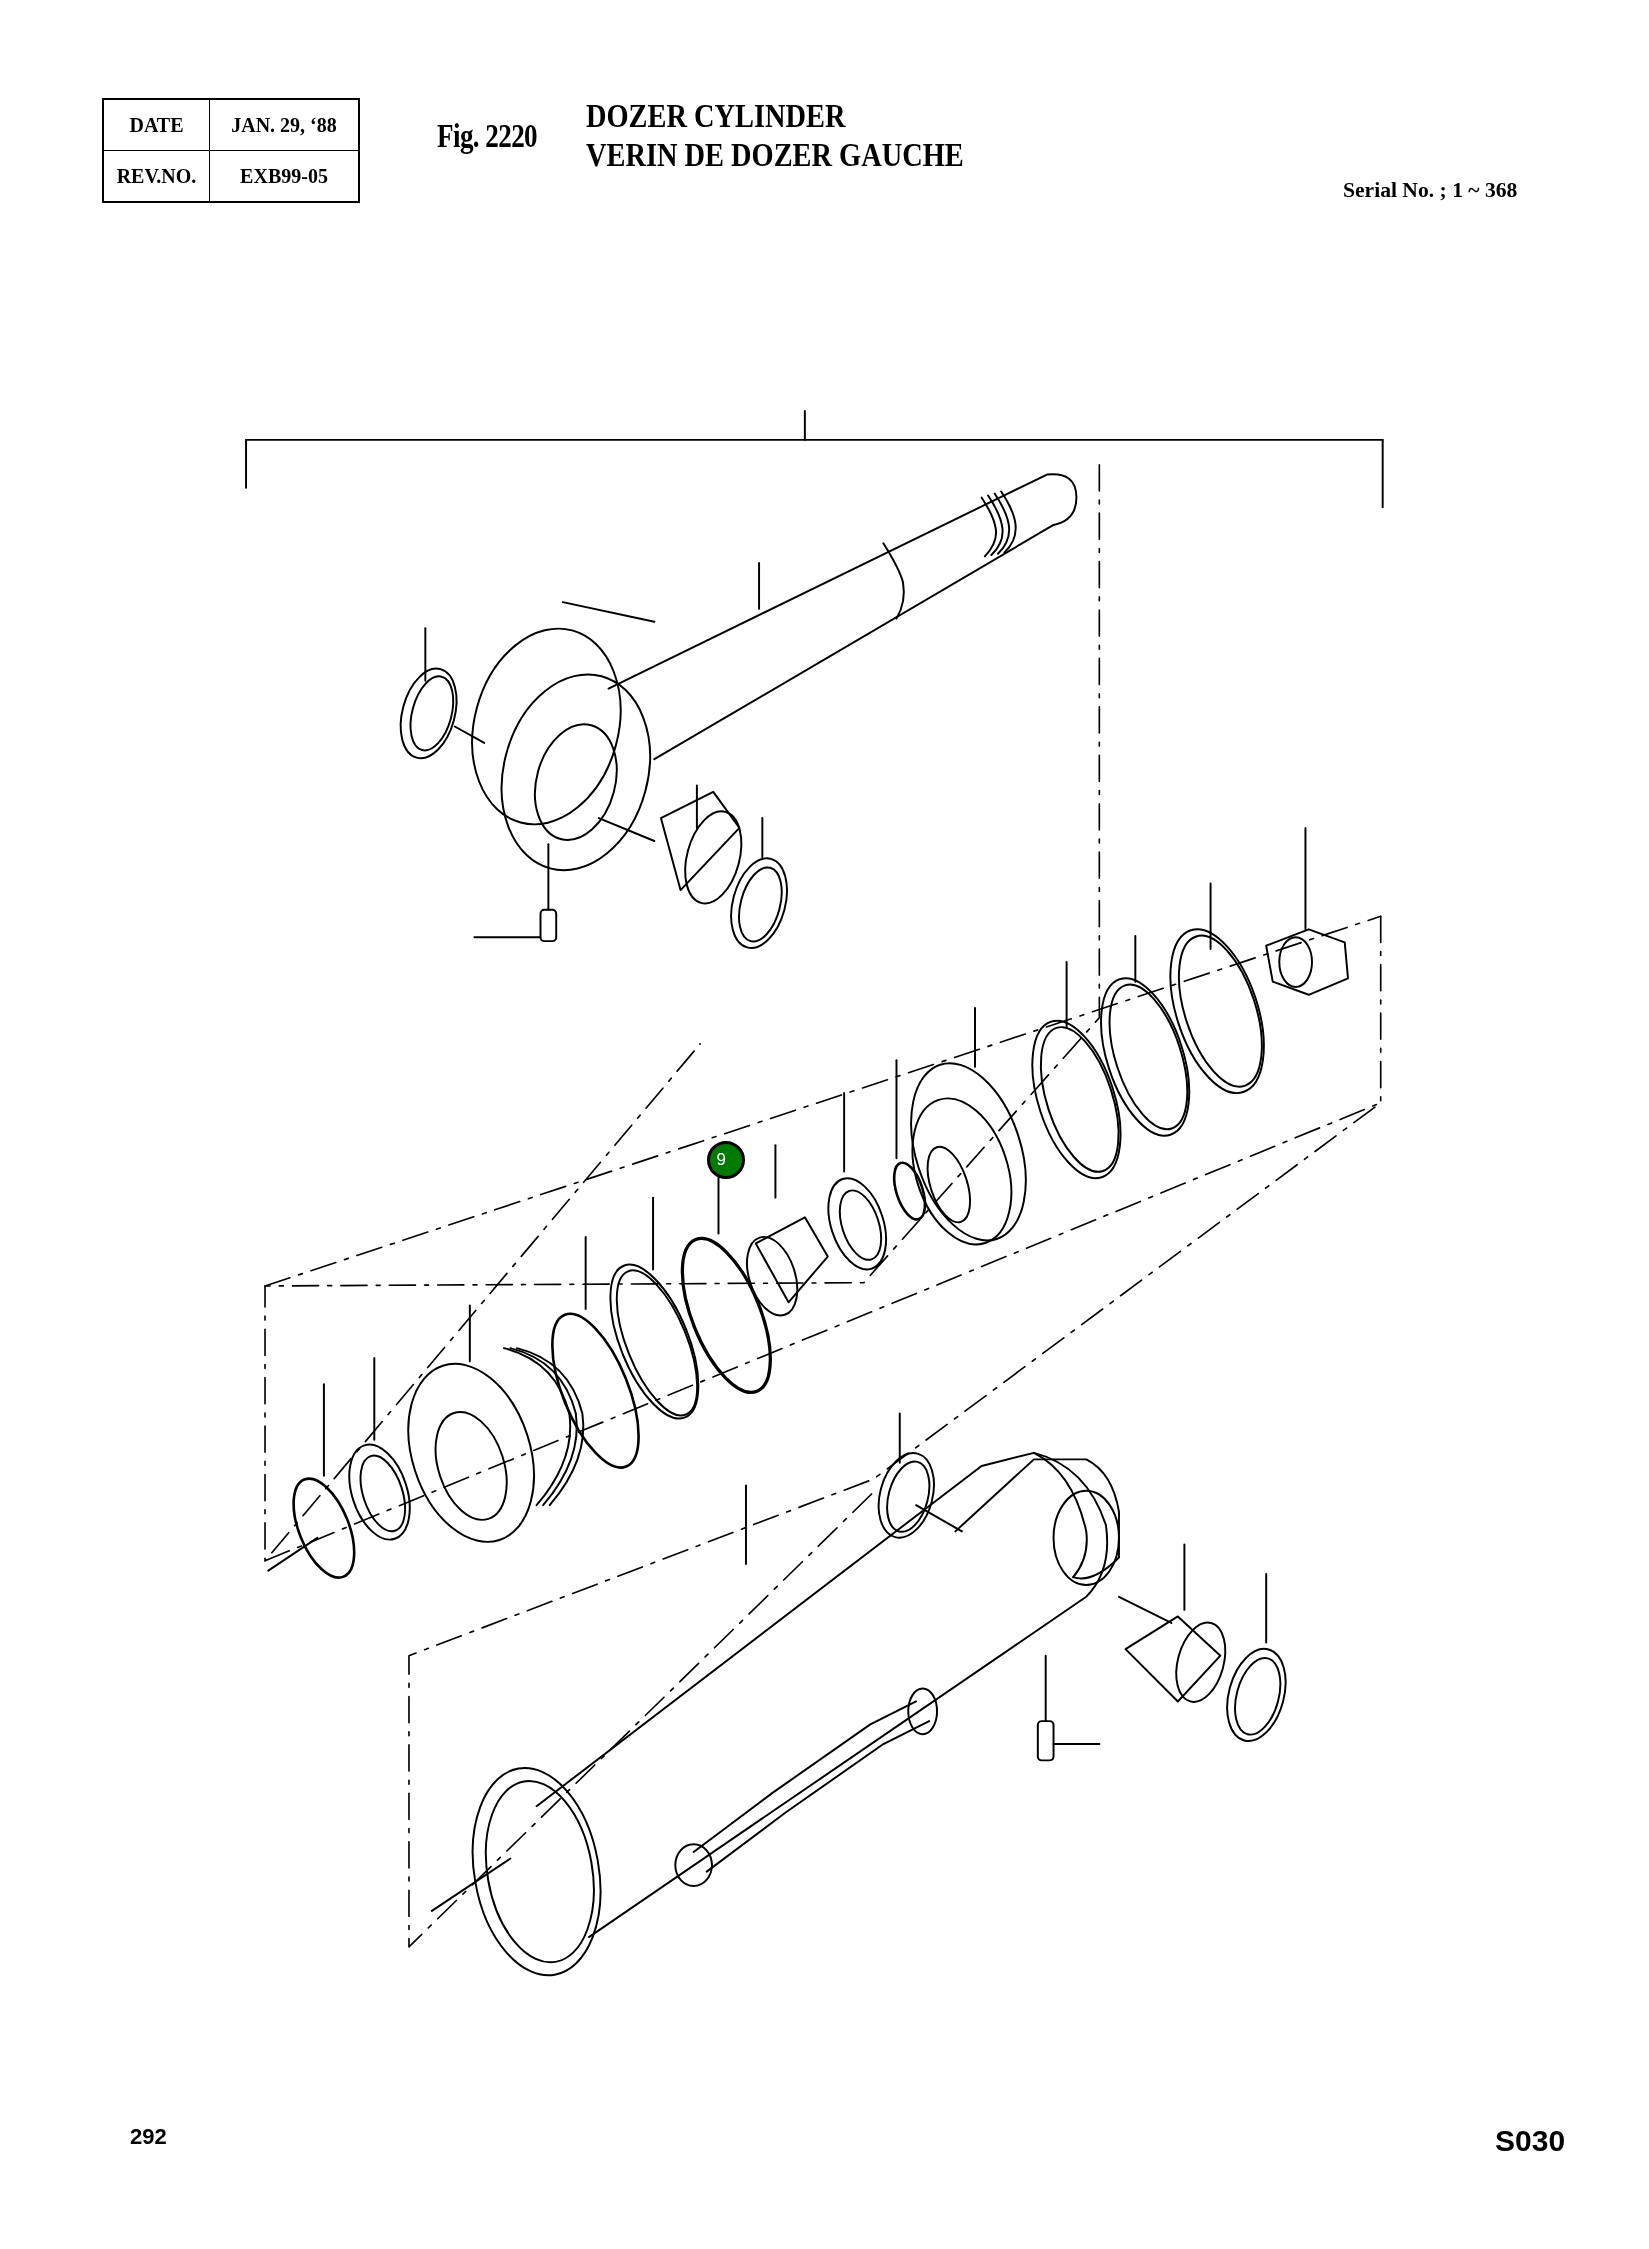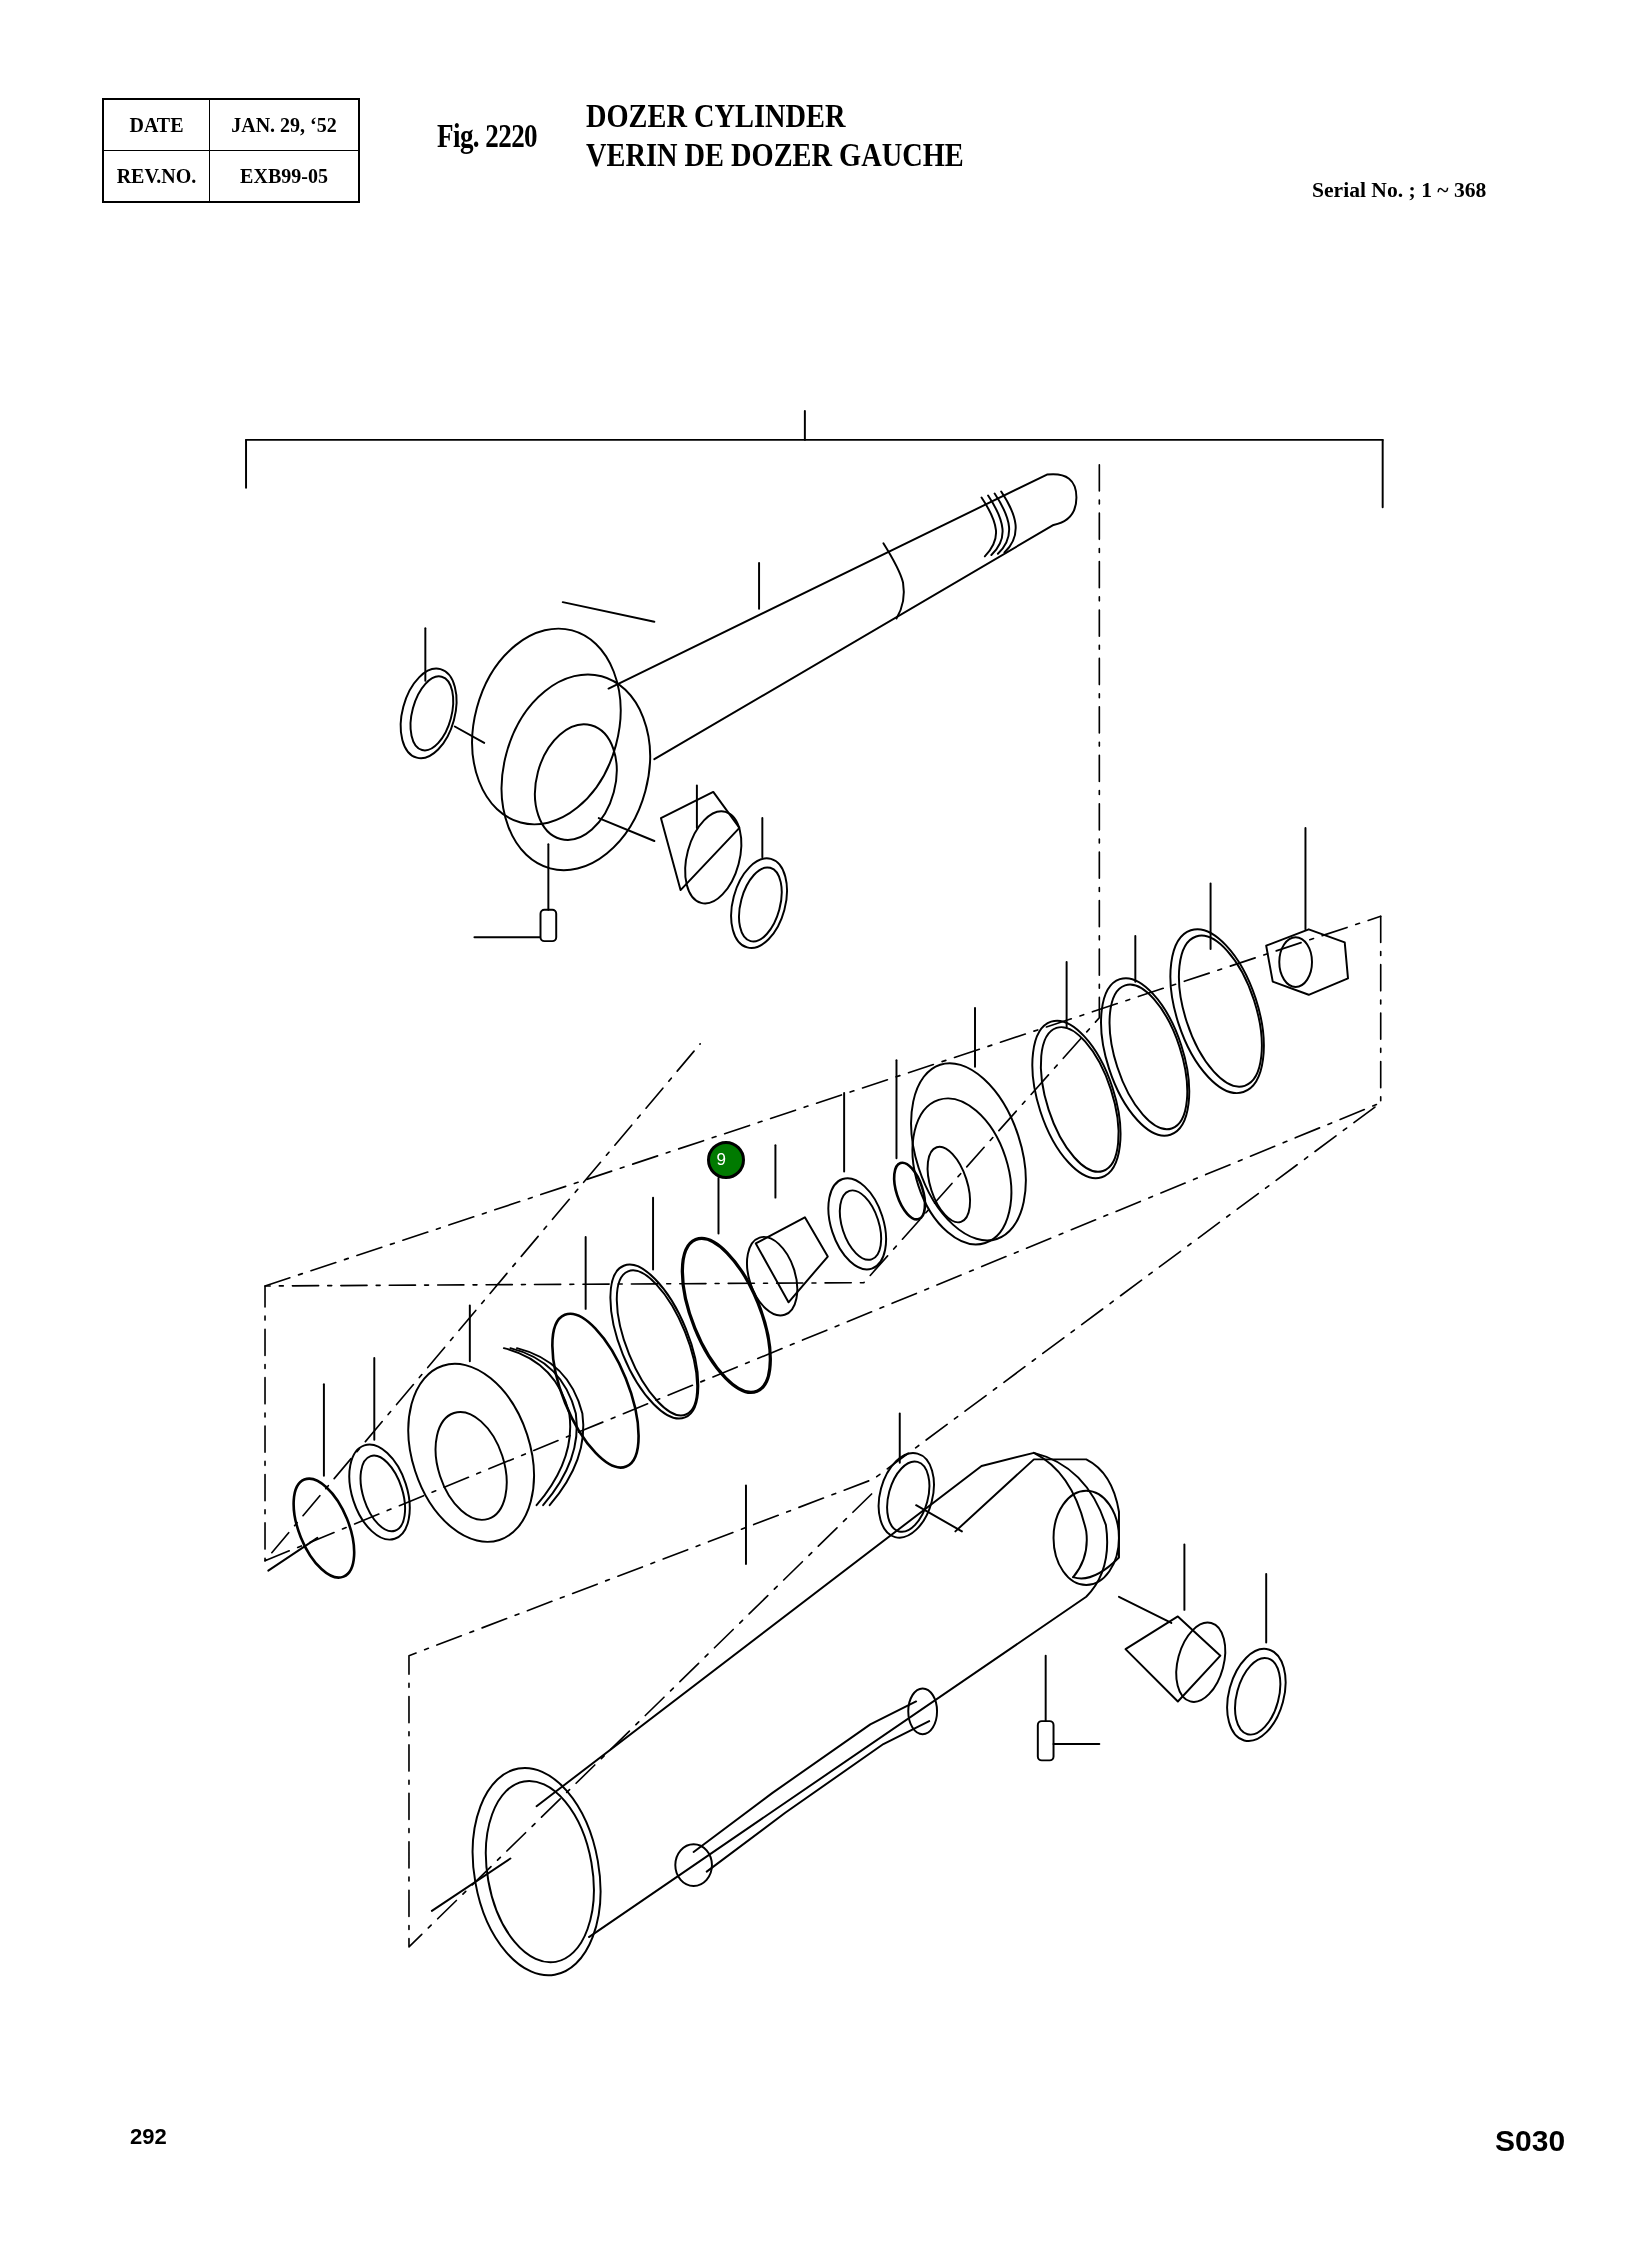--- a/index.html
+++ b/index.html
@@ -5,34 +5,34 @@
   html, body { margin: 0; padding: 0; background: #ffffff; }
   body { width: 1649px; height: 2250px; position: relative; overflow: hidden; font-family: "Liberation Serif", serif; color: #000; }
   .rev-table { position: absolute; left: 102px; top: 98px; border-collapse: collapse; border: 2.6px solid #000; }
   .rev-table td { border: 1.3px solid #000; font-family: "Liberation Serif", serif; font-weight: bold; font-size: 20px; text-align: center; padding: 0; height: 50px; }
   .rev-table td.k { width: 105px; }
   .rev-table td.v { width: 148px; }
   .fig-no { position: absolute; left: 437px; top: 118px; font-family: "Liberation Serif", serif; font-weight: bold; font-size: 33px; transform: scaleX(0.82); transform-origin: left center; letter-spacing: -0.7px; }
   .title-en, .title-fr { position: absolute; left: 586px; font-family: "Liberation Serif", serif; font-weight: bold; font-size: 33px; transform: scaleX(0.86); transform-origin: left center; white-space: nowrap; }
   .title-en { top: 98px; }
   .title-fr { top: 137px; }
-  .serial { position: absolute; left: 1312px; top: 178px; font-family: "Liberation Serif", serif; font-weight: bold; font-size: 21.6px; white-space: nowrap; }
+  .serial { position: absolute; left: 1343px; top: 178px; font-family: "Liberation Serif", serif; font-weight: bold; font-size: 21.6px; white-space: nowrap; }
   .page-no { position: absolute; left: 115px; top: 2124px; font-family: "Liberation Sans", sans-serif; font-weight: bold; font-size: 22px; margin-left: 15px; }
   .section-code { position: absolute; left: 1495px; top: 2124px; font-family: "Liberation Sans", sans-serif; font-weight: bold; font-size: 30px; }
   svg.diagram { position: absolute; left: 0; top: 0; }
   .callout { position: absolute; left: 707px; top: 1141px; width: 38px; height: 38px; border-radius: 50%; background: #007a00; border: 3.3px solid #000; box-sizing: border-box; color: #fff; font-family: "Liberation Sans", sans-serif; font-size: 17px; line-height: 31px; text-indent: 6.5px; cursor: pointer; }
 </style>
 </head>
 <body>
 
 <table class="rev-table">
   <tbody>
       <tr>
     <td class="k">DATE</td>
-    <td class="v">JAN. 29, ‘52</td>
+    <td class="v">JAN. 29, ‘88</td>
   </tr>
   <tr>
     <td class="k">REV.NO.</td>
     <td class="v">EXB99-05</td>
   </tr>
 </tbody>
   </table>
 
 <div class="fig-no">Fig. 2220</div>
 <div class="title-en">DOZER CYLINDER</div>

